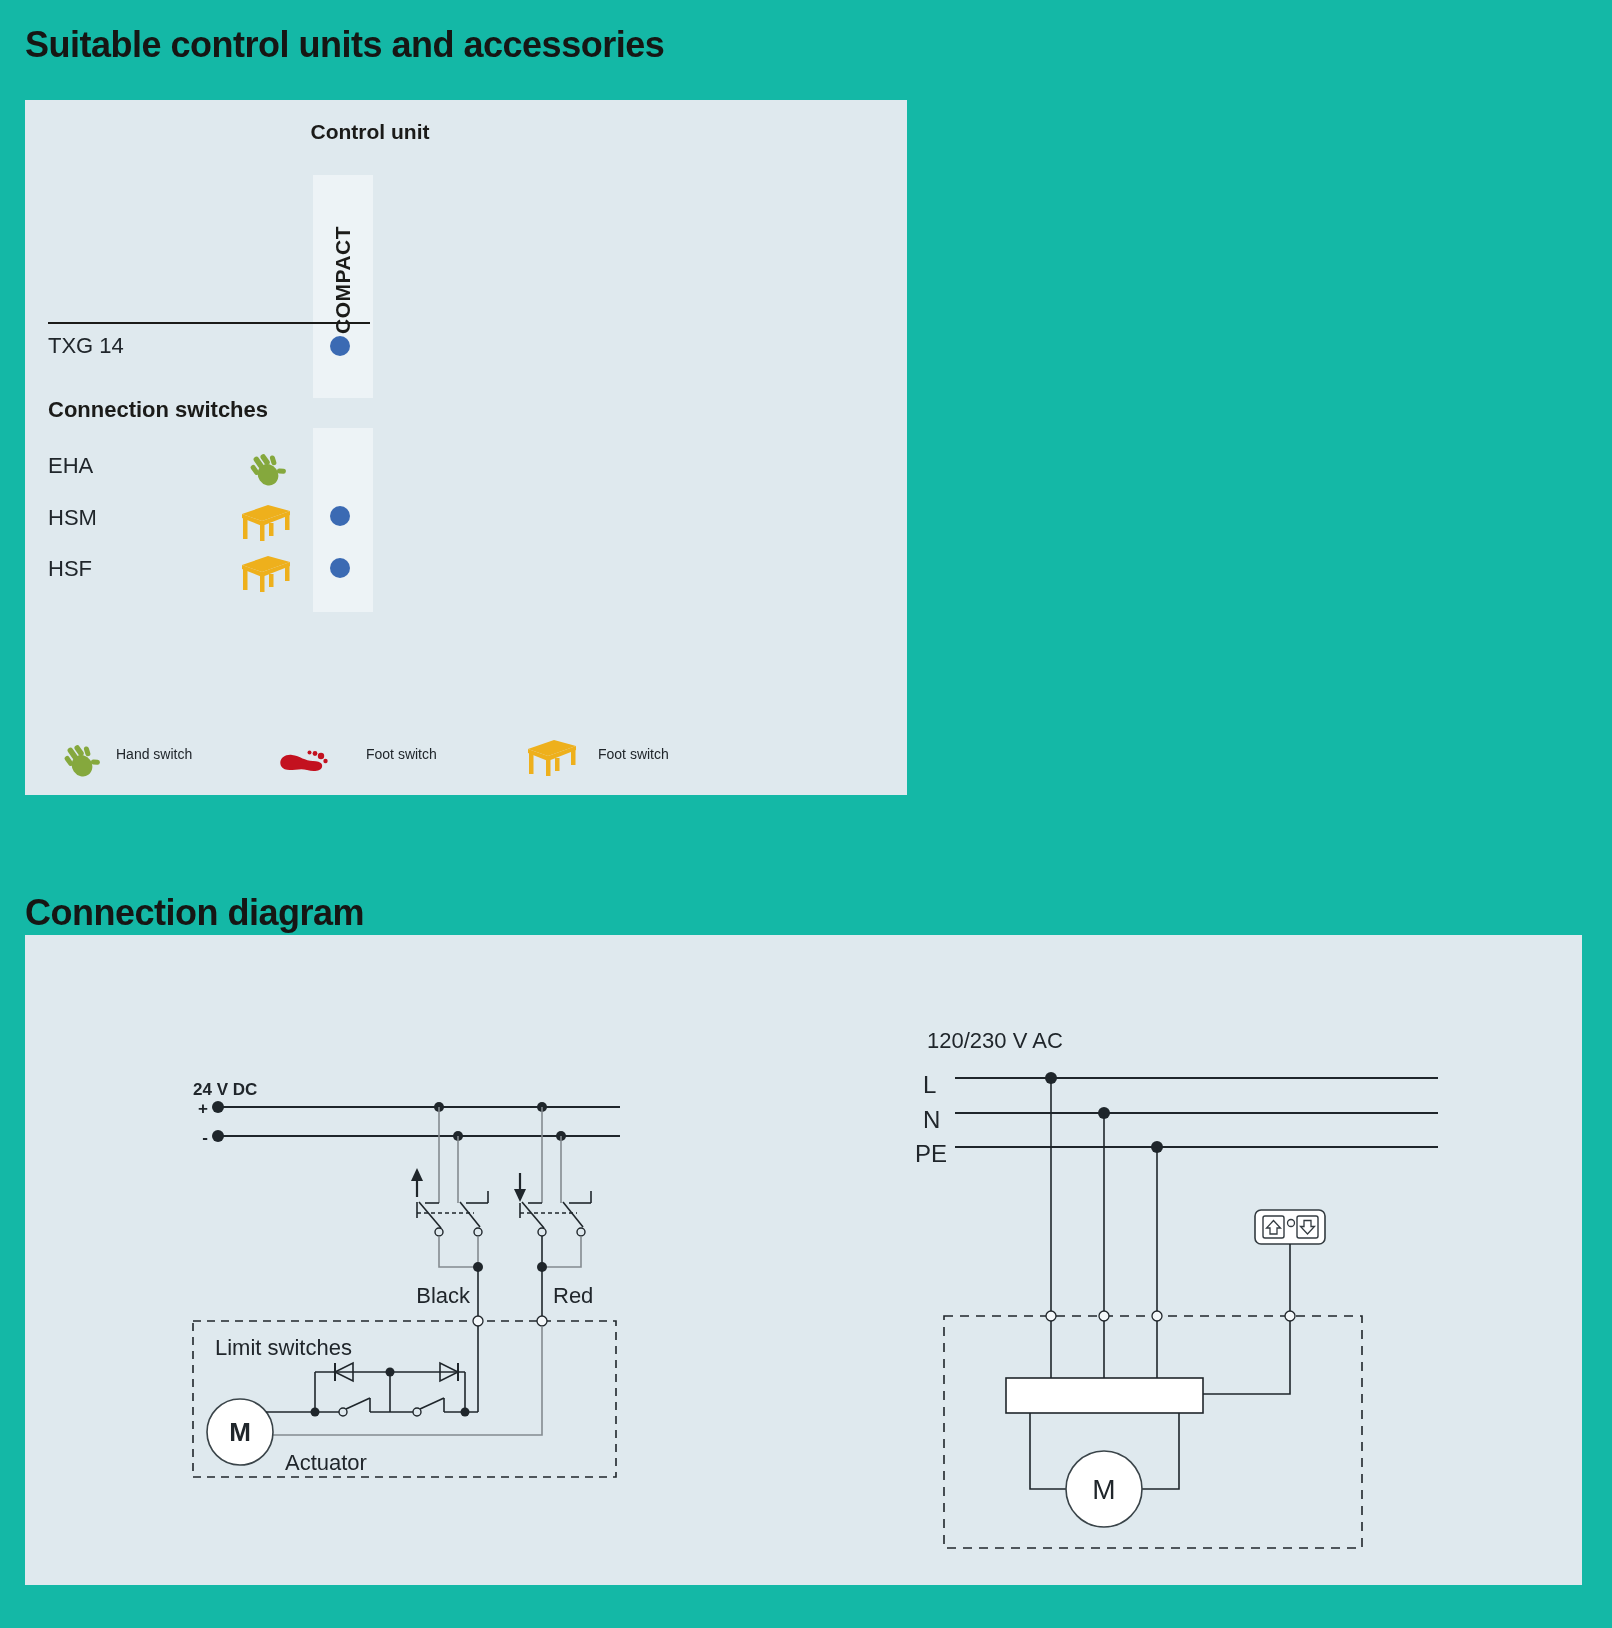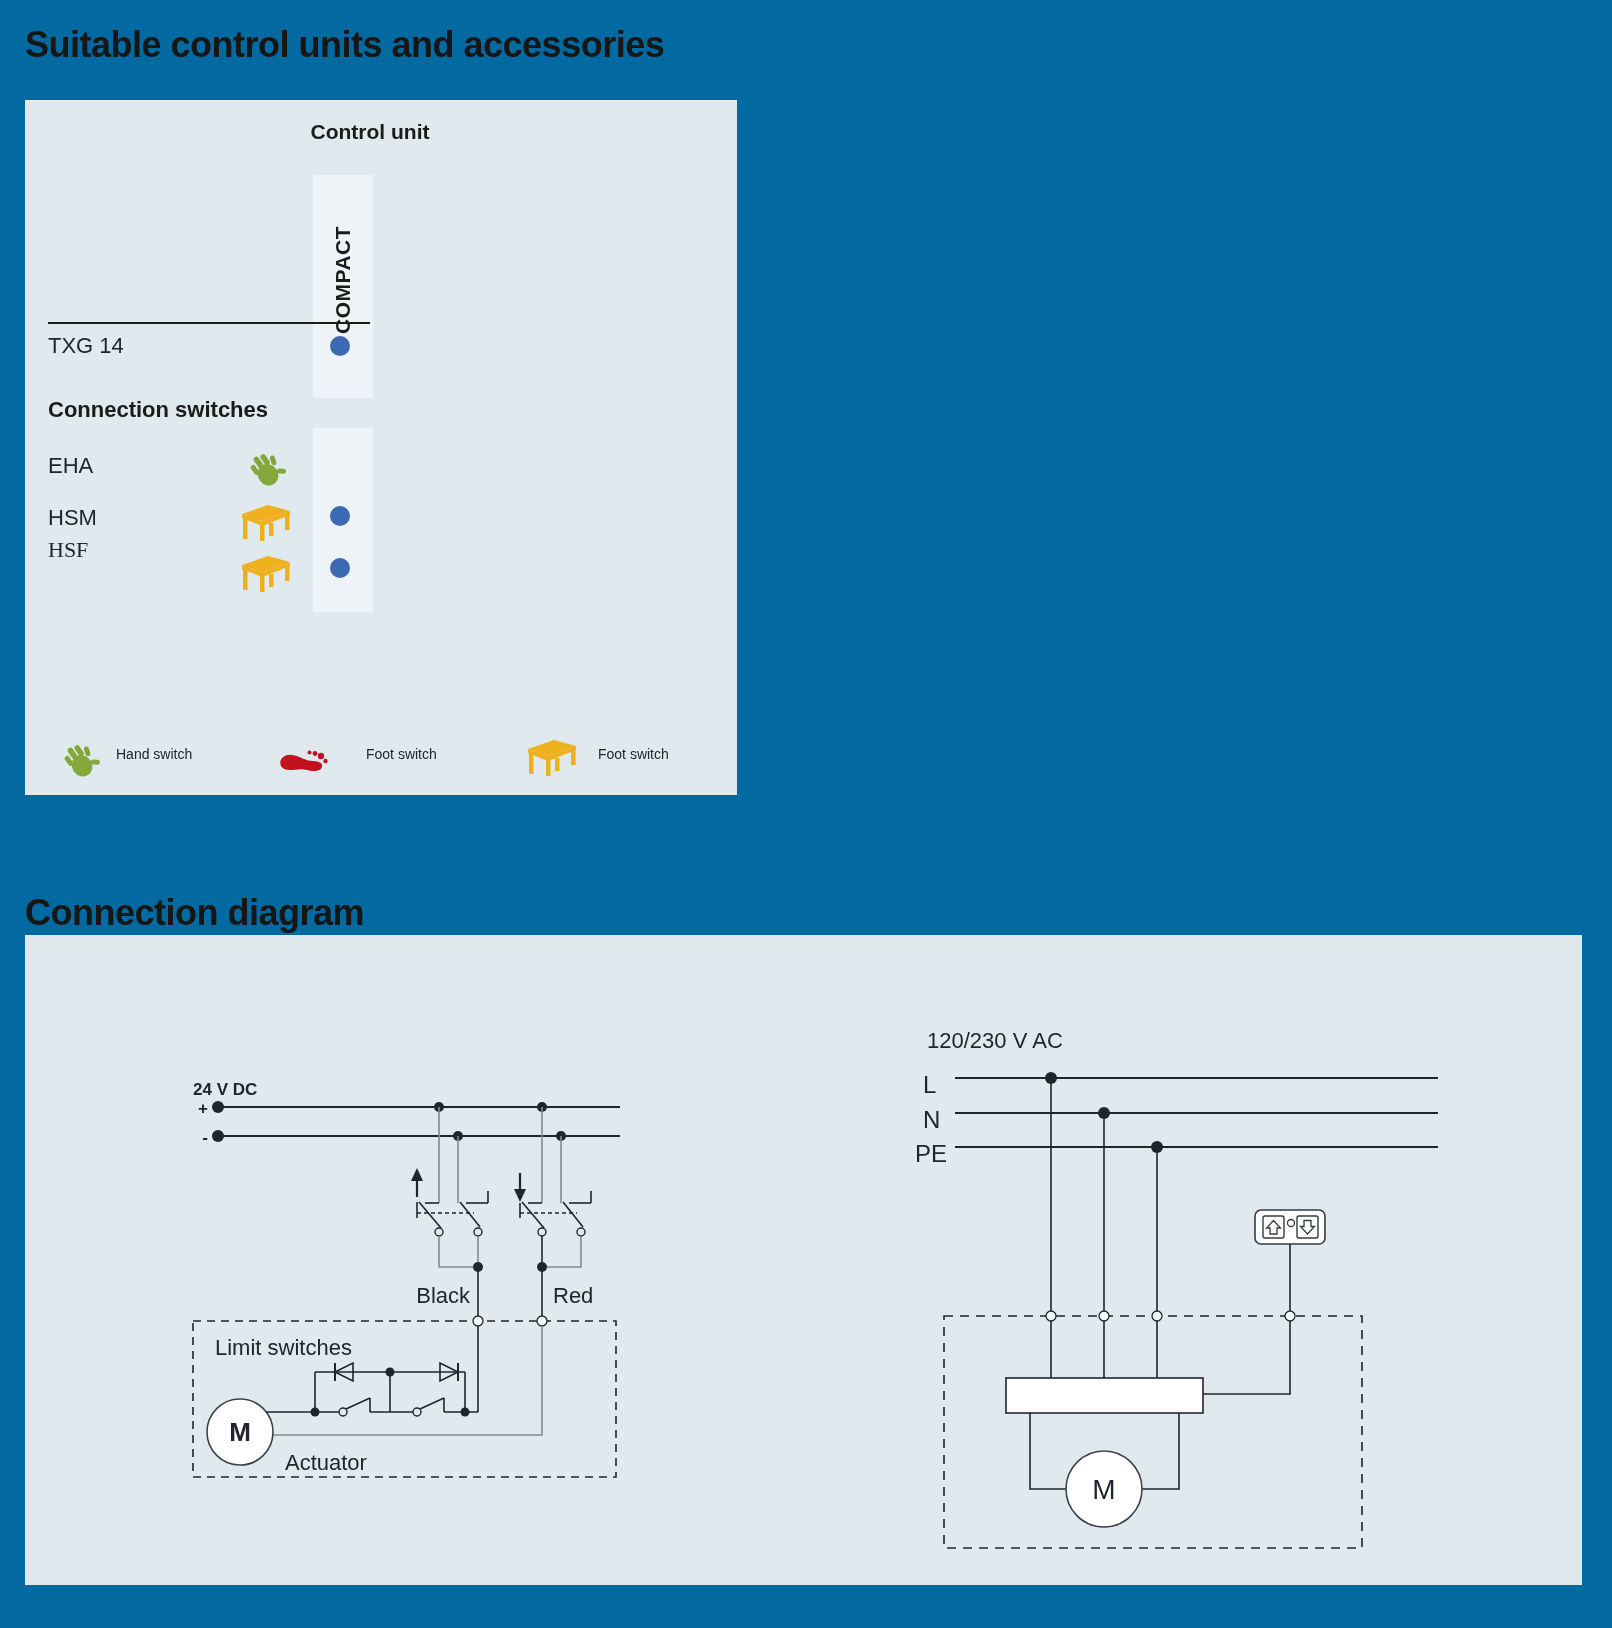--- a/index.html
+++ b/index.html
@@ -1,27 +1,27 @@
 <!DOCTYPE html>
 <html><head>
 <meta charset="utf-8">
 <style>
   html,body{margin:0;padding:0;background:#ffffff;}
   .page{
-    position:relative;width:1612px;height:1628px;background:#0369a1;
+    position:relative;width:1612px;height:1628px;background:#14b8a6;
     font-family:"Liberation Sans","DejaVu Sans",sans-serif;color:#1c1c1a;overflow:hidden;
   }
   .h-title{
     position:absolute;left:25px;margin:0;font-size:36px;font-weight:bold;
     letter-spacing:-0.5px;color:#161614;
   }
   #title1{top:24px;}
   #title2{top:892px;}
   .panel{position:absolute;background:#dfe9ee;}
-  #panel1{left:25px;top:100px;width:712px;height:695px;}
+  #panel1{left:25px;top:100px;width:882px;height:695px;}
   #panel2{left:25px;top:935px;width:1557px;height:650px;}
   .strip{position:absolute;left:288px;width:60px;background:#edf3f6;}
   #strip1{top:75px;height:223px;}
   #strip2{top:328px;height:184px;}
   .cu-header{
     position:absolute;left:245px;top:20px;width:200px;text-align:center;
     font-size:21px;font-weight:bold;color:#1b1b19;
   }
   .compact-label{
     position:absolute;left:288px;top:75px;width:60px;height:210px;
@@ -82,21 +82,21 @@
           <polygon points="23,20 51,10 51,14 23,25"></polygon>
           <rect x="4" y="16" width="4.5" height="22"></rect>
           <rect x="21" y="24" width="4.5" height="16"></rect>
           <rect x="30" y="22" width="4.5" height="13"></rect>
           <rect x="46" y="13" width="4.5" height="16"></rect>
         </g>
       </svg>
     </span>
     <div class="dot" style="left:305px;top:406px;"></div>
 
-    <div class="row-label" style="top:437px;font-family:Liberation Serif, serif;">HSF</div>
+    <div class="row-label" style="top:456px;">HSF</div>
     <span class="icon-box" style="left:214px;top:452px;">
       <svg width="54" height="42" viewBox="0 0 54 42">
         <g fill="#eeb01c">
           <polygon points="3,13 29,4 51,10 23,20"></polygon>
           <polygon points="3,13 23,20 23,25 3,17"></polygon>
           <polygon points="23,20 51,10 51,14 23,25"></polygon>
           <rect x="4" y="16" width="4.5" height="22"></rect>
           <rect x="21" y="24" width="4.5" height="16"></rect>
           <rect x="30" y="22" width="4.5" height="13"></rect>
           <rect x="46" y="13" width="4.5" height="16"></rect>

